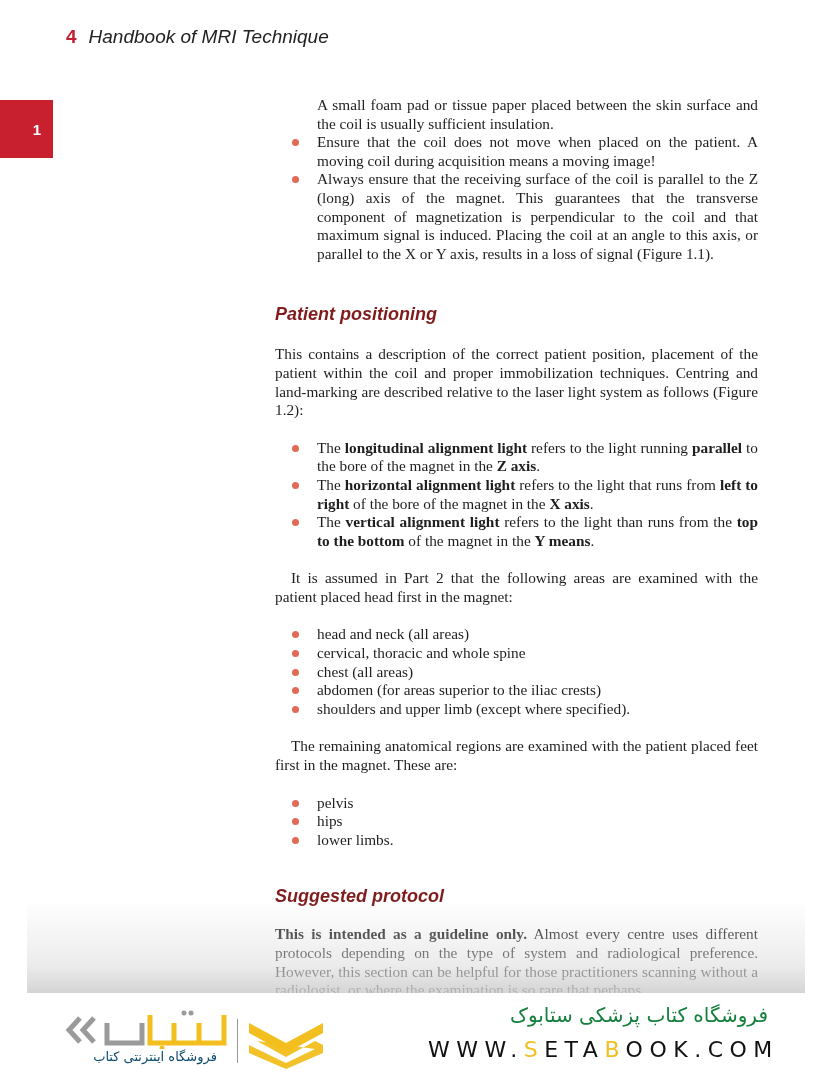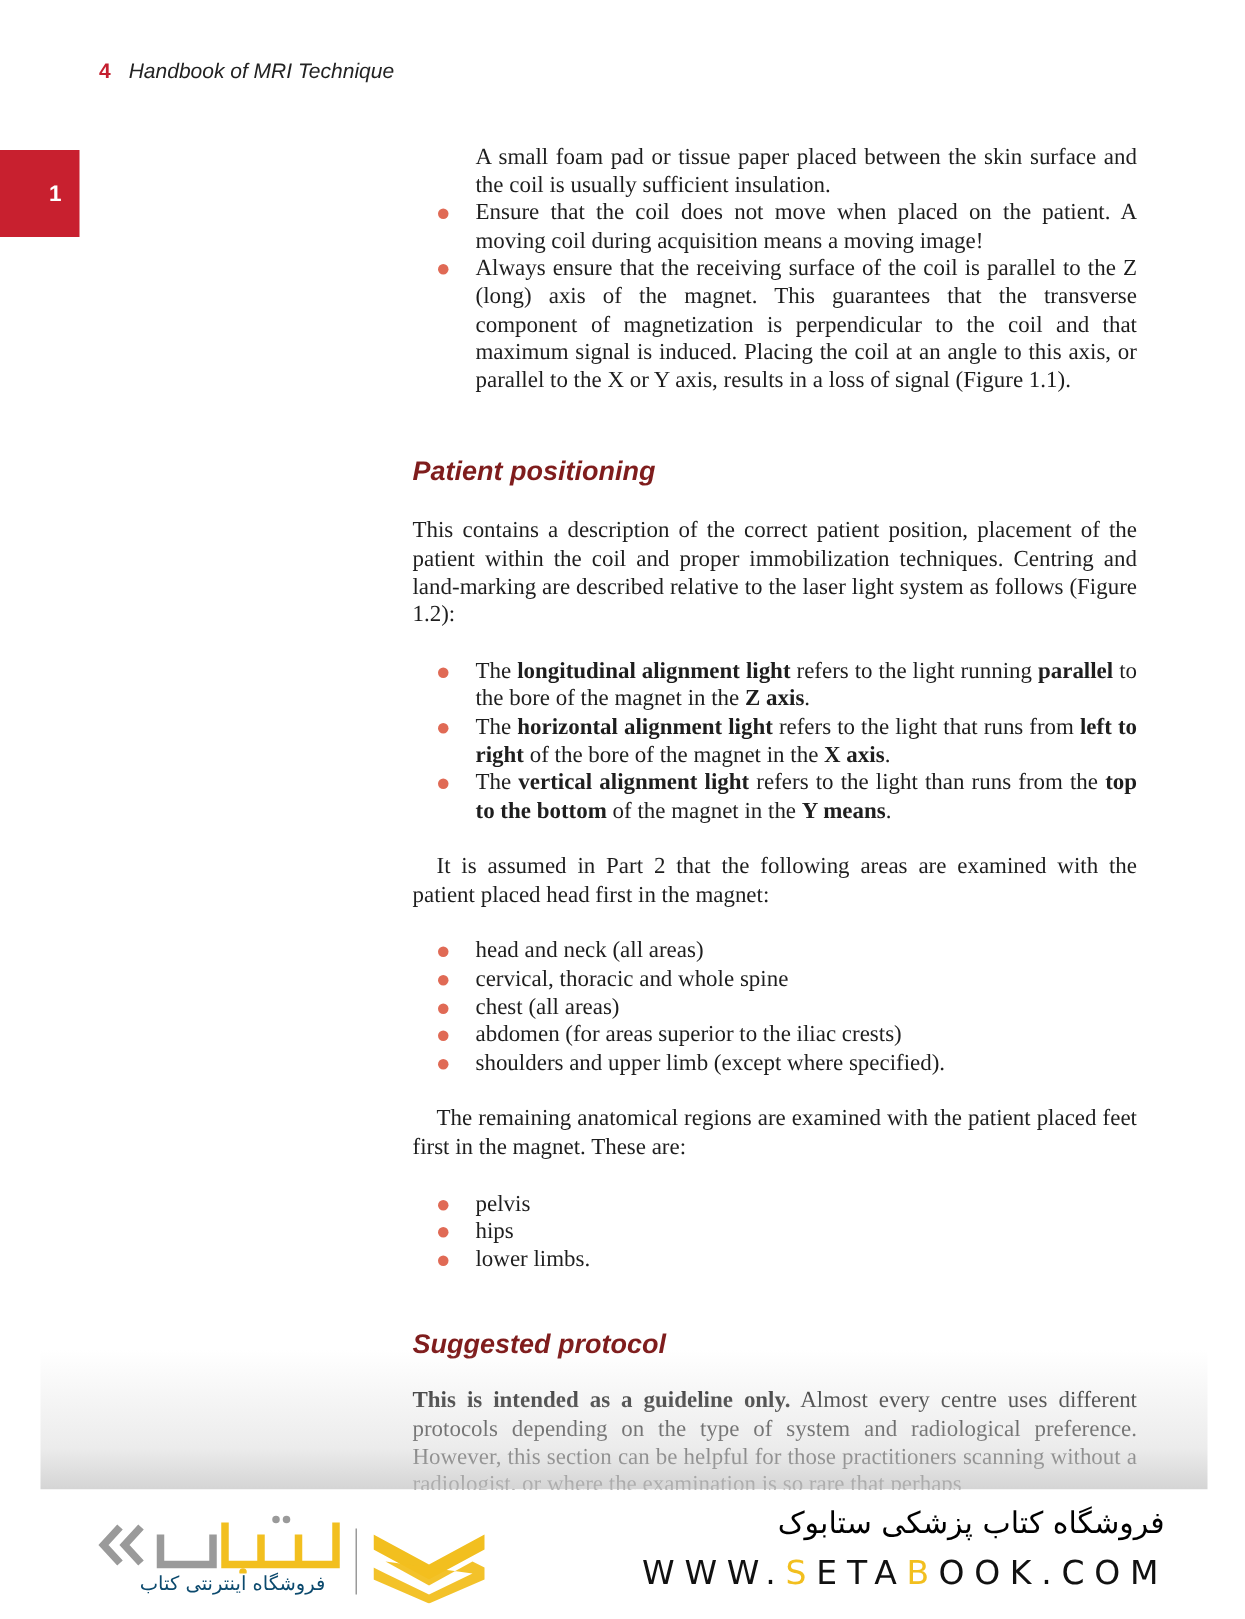--- a/index.html
+++ b/index.html
@@ -8,23 +8,23 @@
     background: #ffffff;
     font-family: "Liberation Serif", "DejaVu Serif", serif;
     color: #1e1e1e;
   }
   .page-fade {
     position: absolute; left: 27px; right: 25px; top: 900px; height: 93px;
     background: linear-gradient(to bottom, rgba(255,255,255,0) 0%, rgba(220,220,220,0.55) 70%, rgba(205,205,205,0.85) 100%);
     pointer-events: none; z-index: 1;
   }
   .running-head {
-    position: absolute; left: 66px; top: 39px;
+    position: absolute; left: 66px; top: 29px;
     font-family: "Liberation Sans", "DejaVu Sans", sans-serif;
-    font-size: 14px; line-height: 16px; color: #222;
+    font-size: 19px; line-height: 16px; color: #222;
   }
   .running-head .pg { color: #c41f2f; font-weight: bold; font-style: normal; margin-right: 12px; }
   .running-head .title { font-style: italic; }
   .chapter-tab {
     position: absolute; left: 0; top: 100px; width: 53px; height: 58px;
     background: #c8202f;
     color: #ffffff;
     font-family: "Liberation Sans", "DejaVu Sans", sans-serif;
     font-weight: bold; font-size: 15px;
     display: flex; align-items: center; justify-content: flex-end;
@@ -59,22 +59,22 @@
   .logo-group { position: absolute; left: 64px; top: 16px; width: 270px; height: 60px; }
   .logo-arrows { position: absolute; left: 0; top: 6px; }
   .logo-word { position: absolute; left: 40px; top: 0; }
   .logo-sub {
     position: absolute; left: 16px; top: 40px; width: 150px; text-align: center;
     font-family: "DejaVu Sans", sans-serif; font-size: 13px; color: #0c4a6e; direction: rtl;
   }
   .logo-divider { position: absolute; left: 173px; top: 10px; width: 1px; height: 44px; background: #9a9a9a; }
   .logo-chevron { position: absolute; left: 185px; top: 10px; }
   .store-name {
-    position: absolute; left: 510px; top: 10px; width: 275px; text-align: center;
-    font-family: "DejaVu Sans", sans-serif; font-size: 20px; color: #000000; direction: rtl;
+    position: absolute; left: 510px; top: 10px; width: 275px; text-align: left;
+    font-family: "DejaVu Sans", sans-serif; font-size: 20px; color: #15803d; direction: rtl;
   }
   .store-url {
     position: absolute; left: 428px; top: 44px;
     font-family: "DejaVu Sans", sans-serif; font-size: 22px; letter-spacing: 6.5px; color: #111;
   }
   .store-url .accent { color: #f2bf1f; }
 </style>
 </head>
 <body>
 

